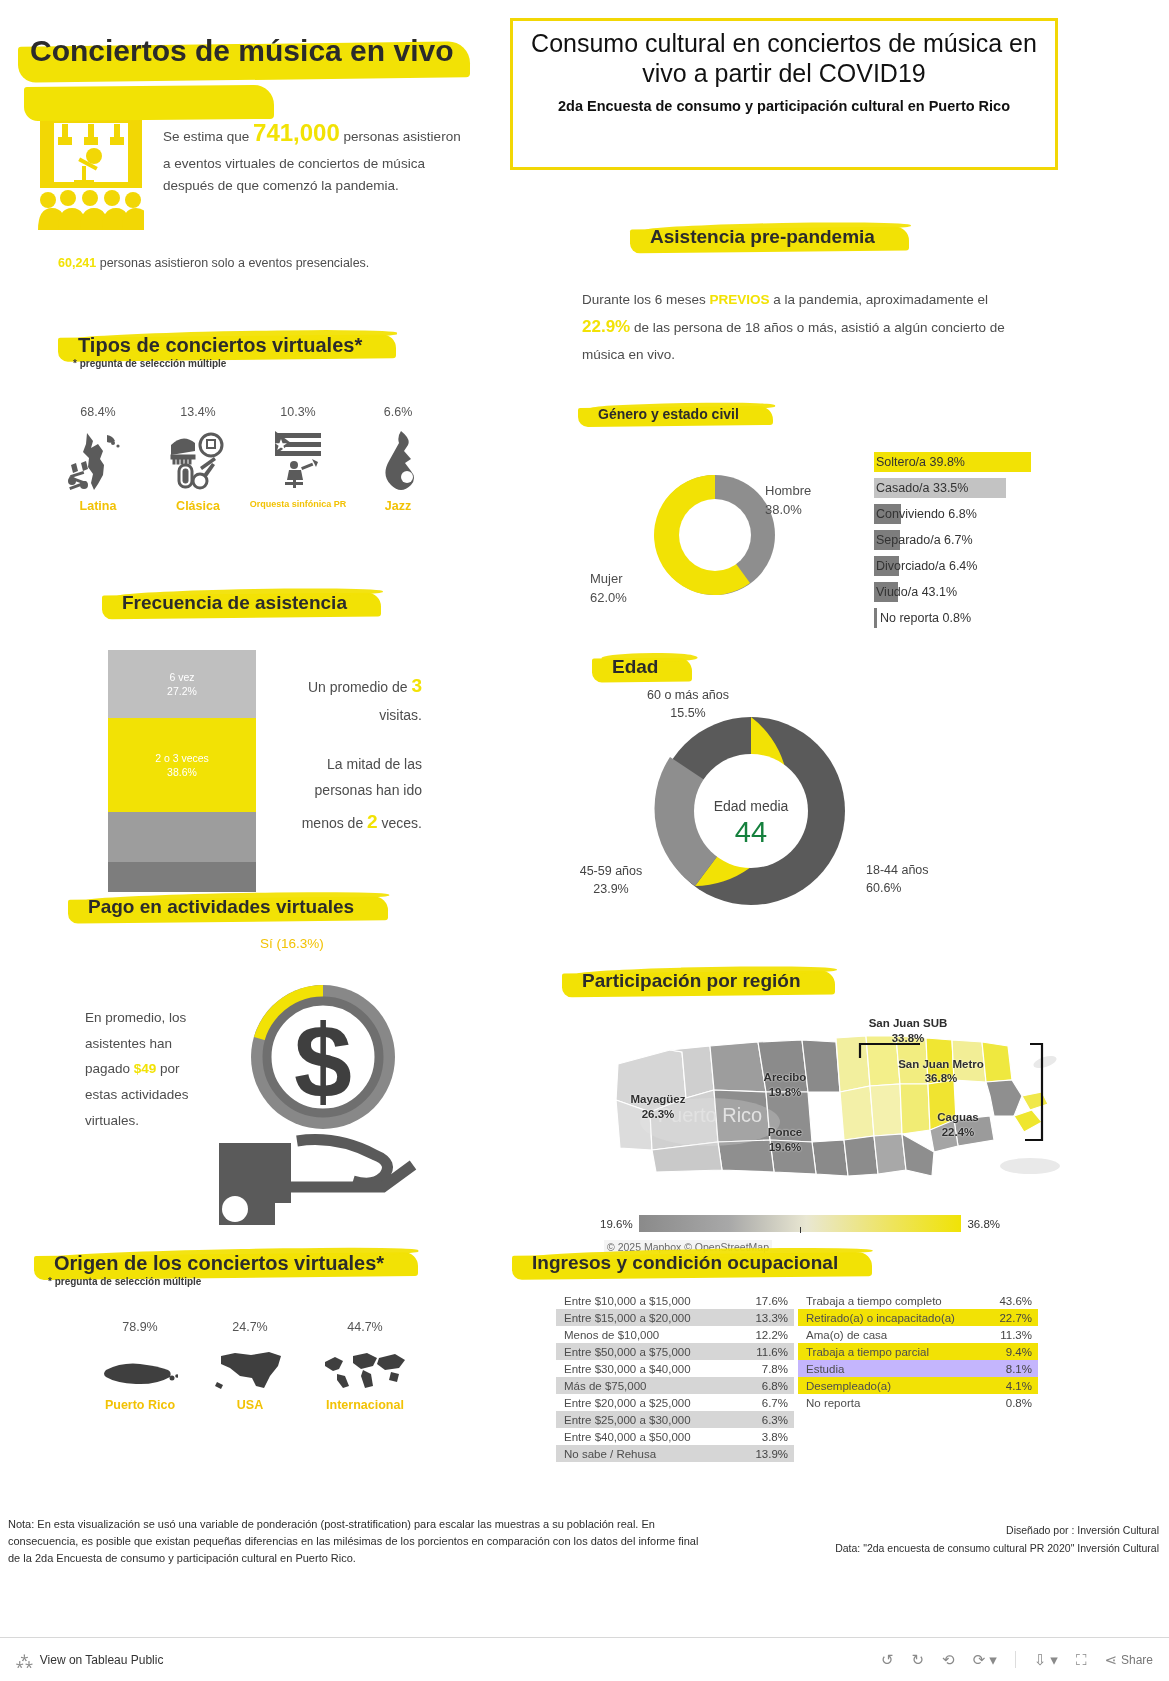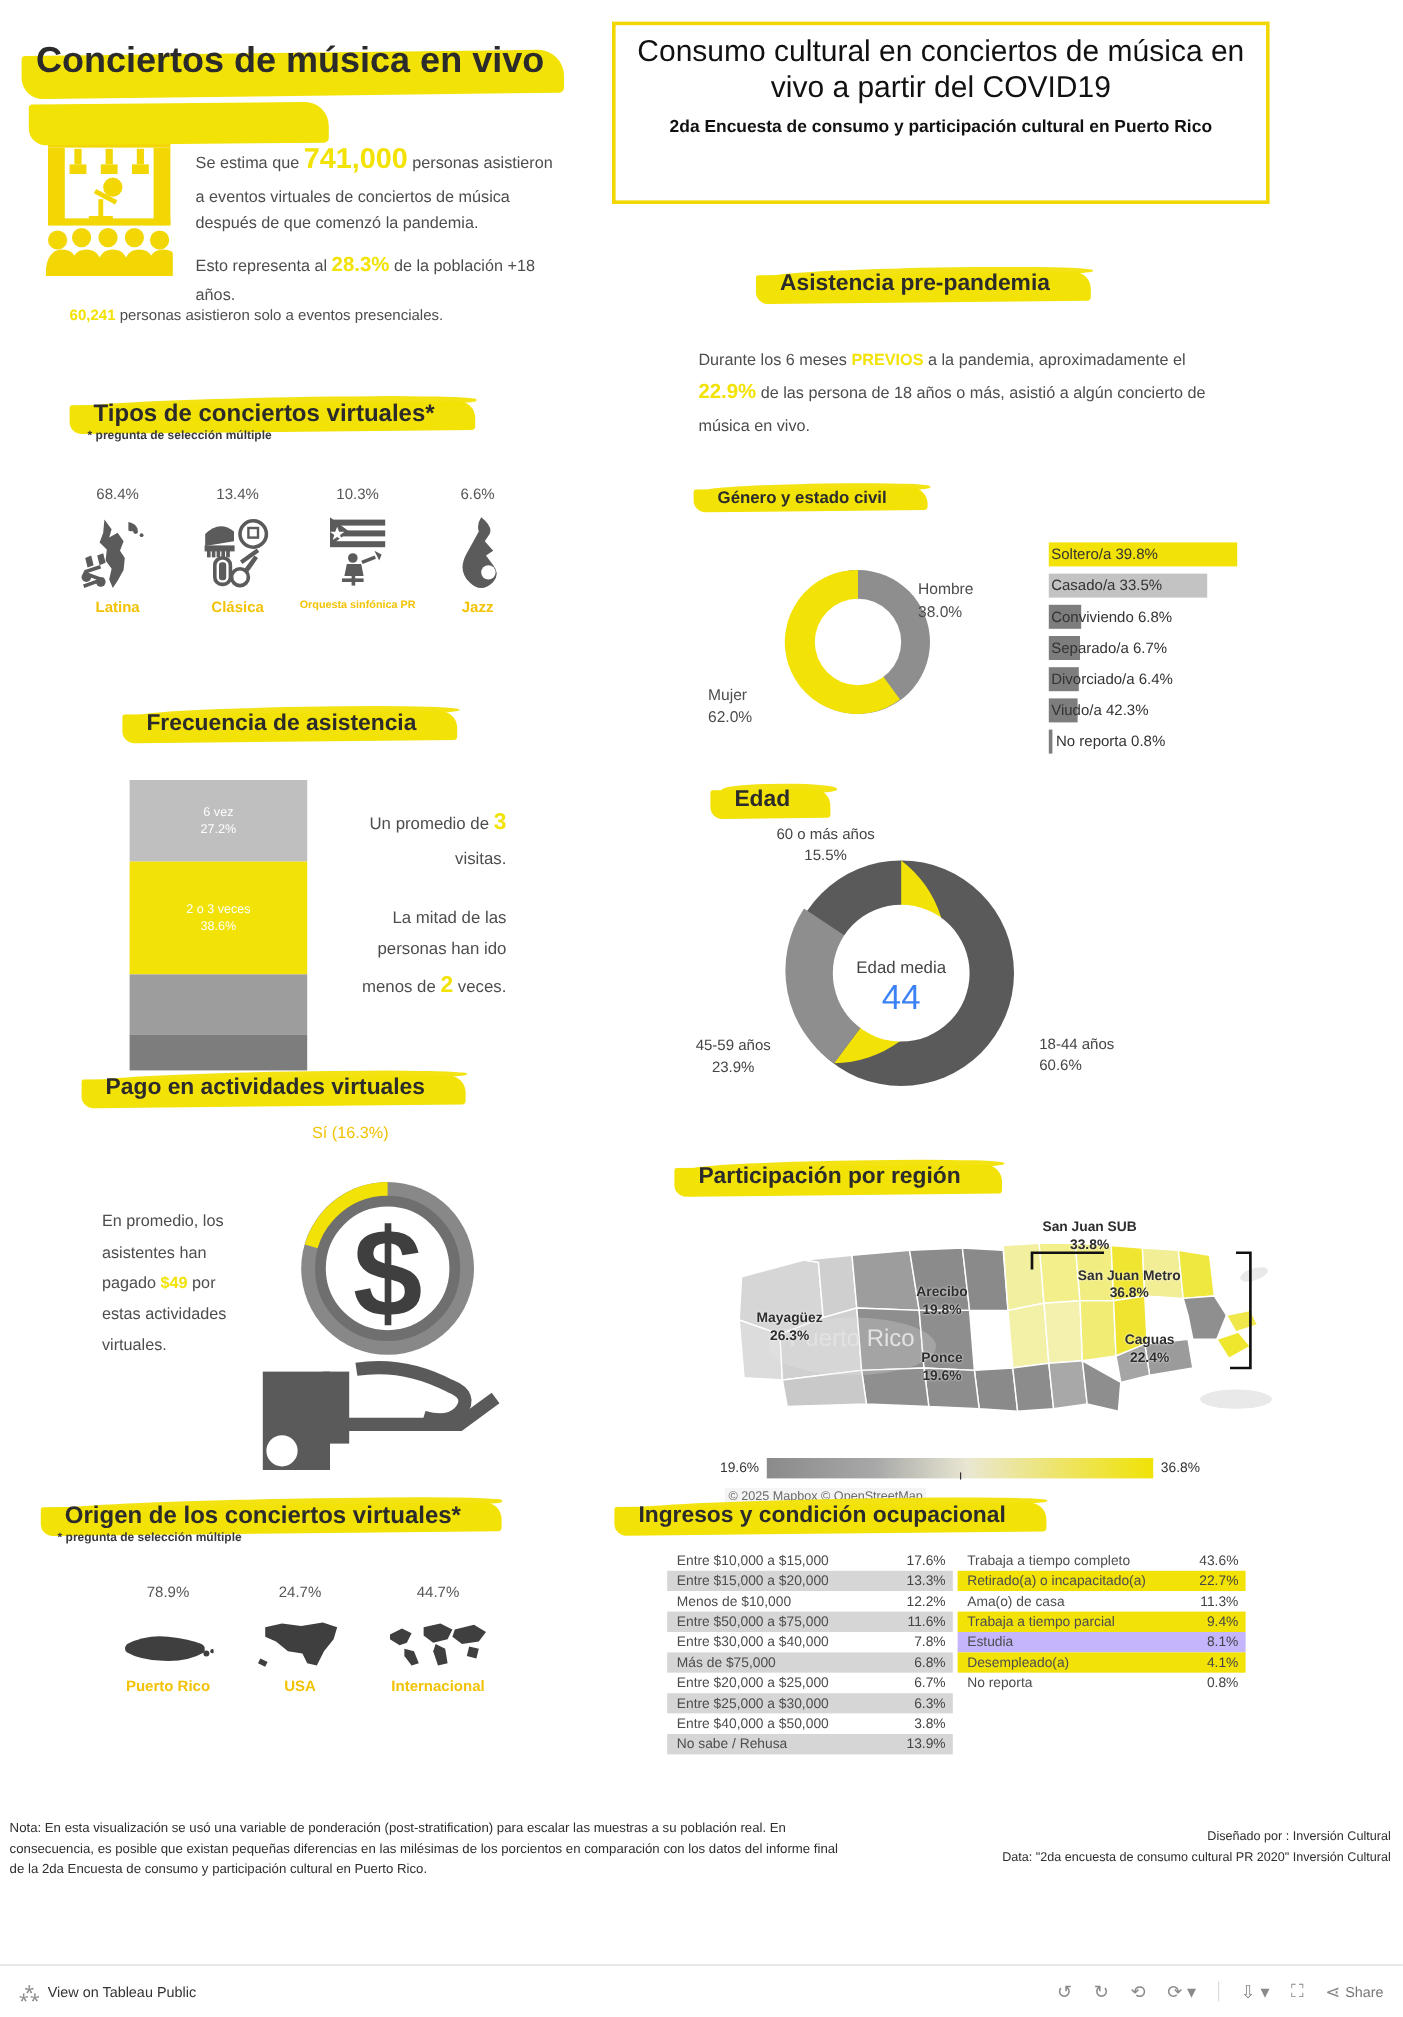--- a/index.html
+++ b/index.html
@@ -122,21 +122,21 @@
 
   #civil-list { position:absolute; left:874px; top:452px; width:200px; }
   .civil-row { position:relative; height:26px; margin-bottom:0px; }
   .civil-bar { position:absolute; left:0; top:0; height:20px; }
   .civil-txt { position:absolute; left:2px; top:1px; font-size:12.5px; color:#333; white-space:nowrap; line-height:18px; }
 
   #edad-h { left:598px; top:652px; font-size:19px; }
   #edad-donut { position:absolute; left:640px; top:700px; }
   #edad-center { position:absolute; left:692px; top:798px; width:118px; text-align:center; }
   #edad-center .t { font-size:14px; color:#444; }
-  #edad-center .v { font-size:29px; color:#3b82f6; font-weight:normal; margin-top:2px; }
+  #edad-center .v { font-size:29px; color:#15803d; font-weight:normal; margin-top:2px; }
   .edad-lbl { position:absolute; font-size:12.5px; line-height:1.45; color:#444; }
 
   #reg-h { left:568px; top:966px; font-size:19px; }
   #map-wrap { position:absolute; left:590px; top:1000px; width:470px; height:200px; }
   .map-lbl { position:absolute; font-size:11.5px; font-weight:bold; color:#2e2e2e; text-align:center; line-height:1.3; text-shadow:0 0 2px #fff; }
   #legend { position:absolute; left:600px; top:1215px; width:400px; display:flex; align-items:center; gap:6px; }
   #legend .bar { flex:1; height:17px; background:linear-gradient(90deg,#8a8a8a 0%, #a8a8a8 28%, #e9e7d2 52%, #eee45f 78%, #f0e306 100%); position:relative; }
   #legend .bar::after{ content:""; position:absolute; left:50%; bottom:-1px; width:1px; height:6px; background:#333;}
   #legend .cap { font-size:11.5px; color:#333; }
   #mapattr { position:absolute; left:604px; top:1240px; font-size:10.5px; color:#6a6a6a; background:#f4f4f4; padding:1px 3px; }
@@ -198,23 +198,20 @@
       <path d="M20 118 q0 -22 14 -22 q14 0 14 22 z"></path>
       <path d="M42 118 q0 -22 14 -22 q14 0 14 22 z"></path>
       <path d="M64 118 q0 -22 14 -22 q14 0 14 22 z"></path>
       <path d="M84 118 q0 -22 14 -22 q14 0 14 22 z"></path>
     </g>
   </svg>
 
   <div id="intro-1">
     <span>Se estima que </span><span class="big">741,000</span><span> personas asistieron a eventos  virtuales de conciertos de música después de que comenzó la pandemia.</span>
   </div>
-  <div id="intro-2">
-    <span>Esto representa al </span><span class="big">28.3%</span><span> de la población +18 años.</span>
-  </div>
   <div id="intro-3">
     <span class="big">60,241</span><span> personas asistieron solo a eventos presenciales.</span>
   </div>
 
   <div class="brushwrap" id="types-h">
     <span class="brush">Tipos de conciertos virtuales*</span>
   </div>
   <div id="types-sub">* pregunta de selección múltiple</div>
 
   <div class="icongrid" style="left:48px; top:405px; width:400px; justify-content:space-between;">
@@ -438,21 +435,21 @@
     <div class="civil-row">
       <div class="civil-bar" style="width:26px;background:#7d7d7d"></div>
       <div class="civil-txt">Separado/a 6.7%</div>
     </div>
     <div class="civil-row">
       <div class="civil-bar" style="width:25px;background:#7d7d7d"></div>
       <div class="civil-txt">Divorciado/a 6.4%</div>
     </div>
     <div class="civil-row">
       <div class="civil-bar" style="width:24px;background:#7d7d7d"></div>
-      <div class="civil-txt">Viudo/a 42.3%</div>
+      <div class="civil-txt">Viudo/a 43.1%</div>
     </div>
     <div class="civil-row">
       <div class="civil-bar" style="width:3px;background:#7d7d7d"></div>
       <div class="civil-txt" style="left:6px">No reporta 0.8%</div>
     </div>
   </div>
 
   <div class="brushwrap" id="edad-h">
     <span class="brush">Edad</span>
   </div>

